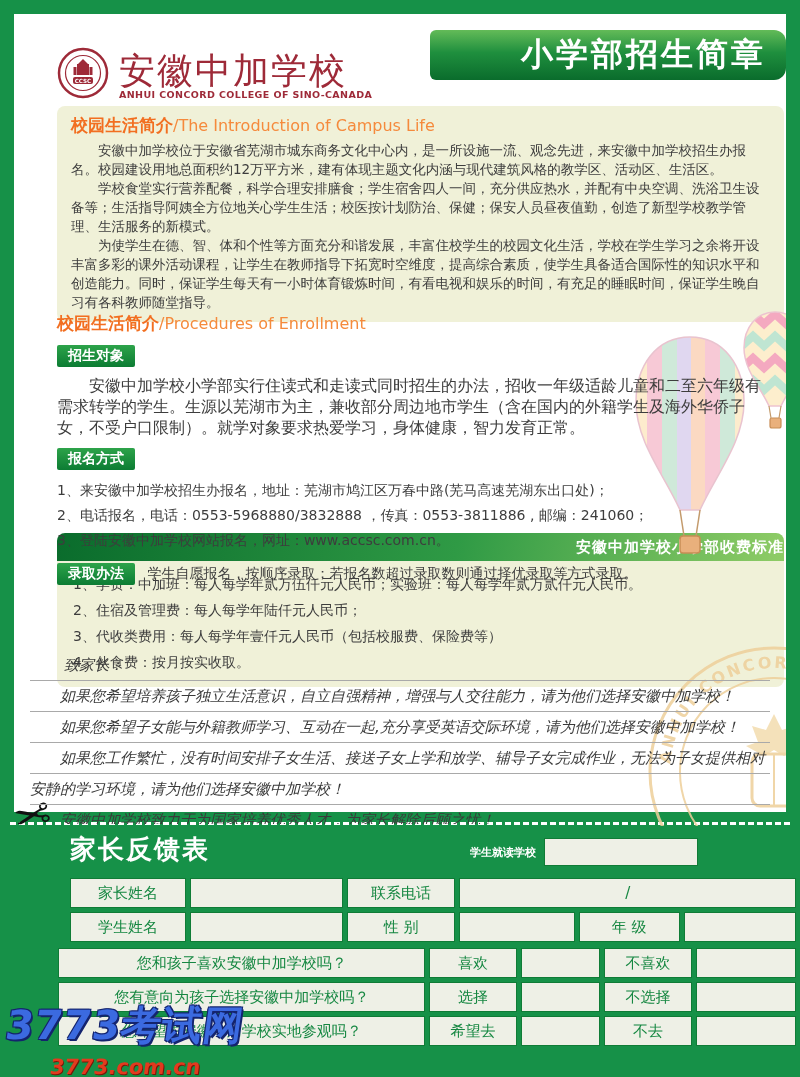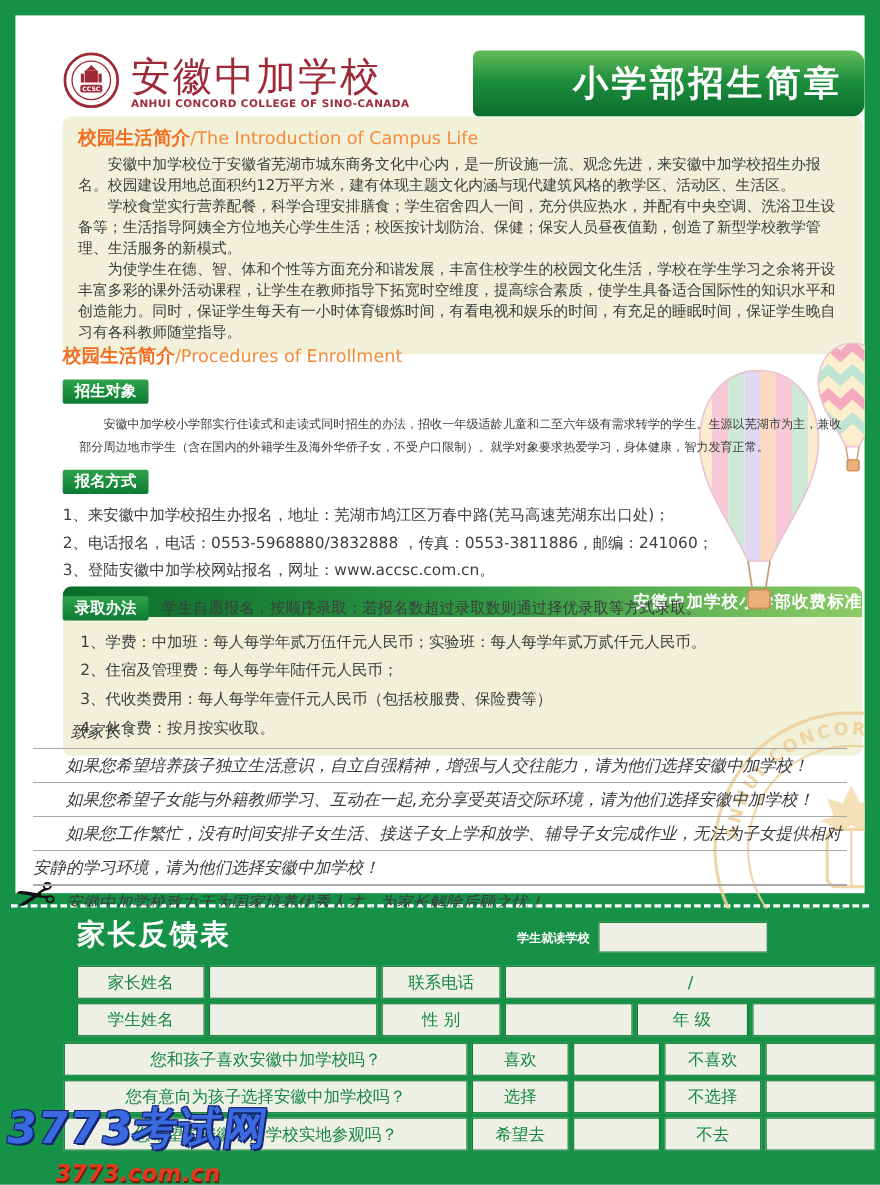--- a/index.html
+++ b/index.html
@@ -6,40 +6,40 @@
   body{font-family:"DejaVu Sans","Liberation Sans",sans-serif;}
   .page{position:relative;width:800px;height:1077px;background:#169148;overflow:hidden;}
   .content-white{position:absolute;left:14px;top:14px;width:772px;height:812px;background:#ffffff;overflow:hidden;}
 
   
   .logo-row{position:absolute;left:43px;top:31px;display:flex;align-items:center;}
   .logo-seal{width:52px;height:52px;}
   .school-names{margin-left:10px;}
   .school-cn{font-size:36px;font-weight:normal;color:#9e2a38;letter-spacing:2px;line-height:30px;margin-top:11px;}
   .school-en{font-size:9.5px;font-weight:bold;color:#9e2a38;letter-spacing:.4px;margin-top:3px;}
-  .main-banner{position:absolute;left:416px;top:32px;width:356px;height:60px;
+  .main-banner{position:absolute;left:416px;top:16px;width:356px;height:50px;
     background:linear-gradient(180deg,#63bb58 0%,#1f8f3e 45%,#0a6c2c 100%);
     border-radius:6px 12px 12px 6px;display:flex;align-items:center;justify-content:flex-end;}
   .main-banner span{color:#fff;font-size:32px;font-weight:bold;letter-spacing:3px;padding-right:20px;}
 
   
   .sec-title{font-size:17px;font-weight:bold;color:#f26f21;}
   .sec-title .en{font-weight:normal;color:#f58a3c;font-size:16px;}
 
   
   .campus-box{position:absolute;left:43px;top:92px;width:727px;background:#f0f1d8;border-radius:8px;padding:8px 14px 10px 14px;box-sizing:border-box;}
   .body-par{font-size:13.5px;line-height:19px;color:#3d3d3d;text-indent:2em;margin:0;}
   .campus-box .sec-title{margin-bottom:4px;}
 
   
   .enroll{position:absolute;left:43px;top:298px;width:714px;}
   .badge{display:inline-block;background:linear-gradient(180deg,#2da34a,#0c7c33);color:#fff;
     font-size:14px;font-weight:bold;padding:2px 11px;border-radius:2px;}
   .enroll .sec-title{margin-bottom:10px;}
-  .enroll-par{font-size:11px;line-height:21px;color:#3d3d3d;text-indent:2em;margin:8px 0 10px 15px;position:relative;z-index:2;}
+  .enroll-par{font-size:16px;line-height:21px;color:#3d3d3d;text-indent:2em;margin:8px 0 10px 0;position:relative;z-index:2;}
   .apply-list{font-size:14px;line-height:25px;color:#3d3d3d;margin:8px 0 10px 0;position:relative;z-index:2;}
   .admit-row{margin-top:6px;font-size:14px;color:#3d3d3d;position:relative;z-index:2;}
   .admit-row .badge{margin-right:8px;}
 
   
   .balloon-large{position:absolute;left:618px;top:320px;z-index:1;}
   .balloon-small{position:absolute;left:728px;top:296px;z-index:1;}
 
   
   .fee-box{position:absolute;left:43px;top:519px;width:727px;border-radius:8px;overflow:hidden;}

